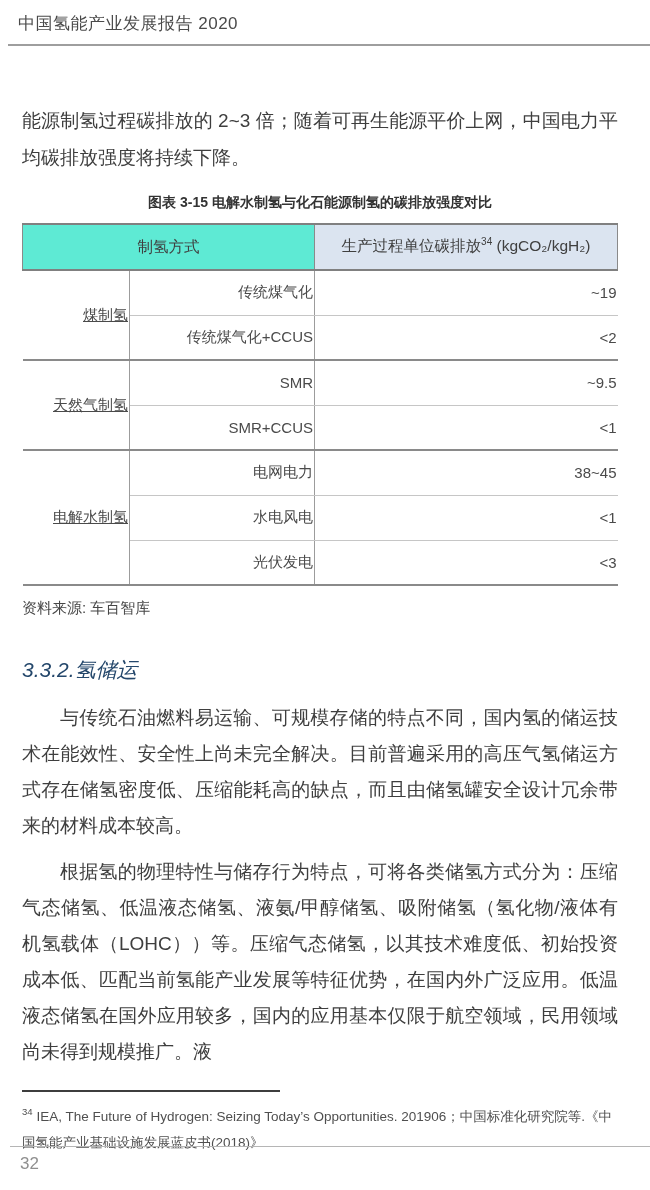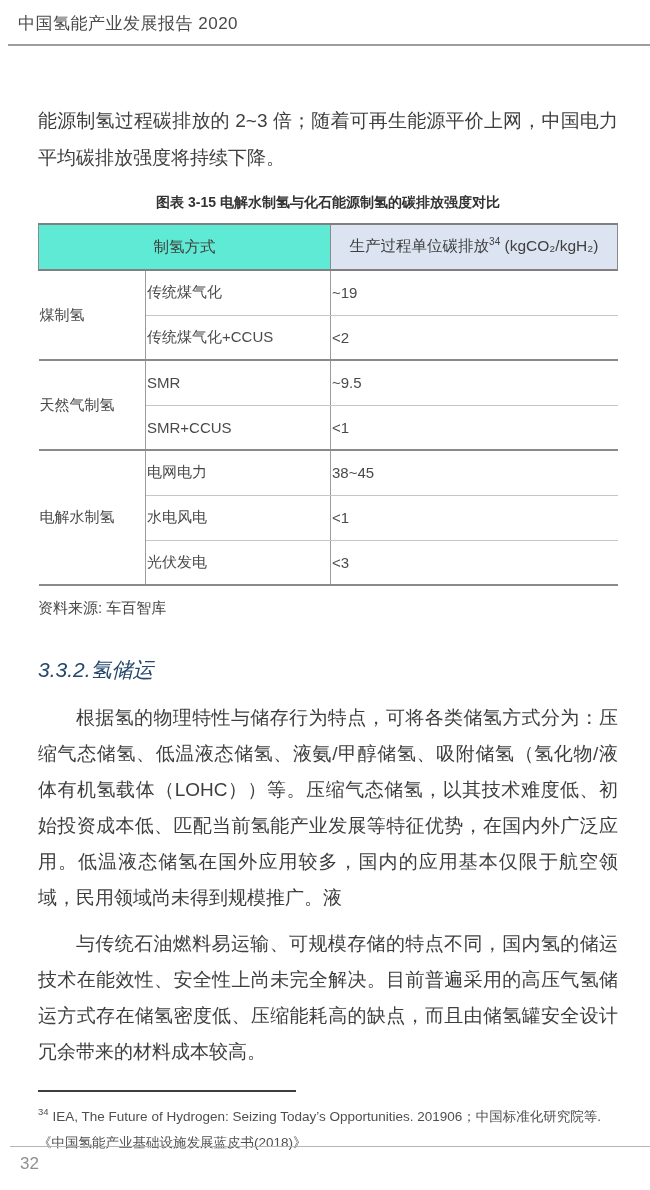--- a/index.html
+++ b/index.html
@@ -3,37 +3,37 @@
 <meta charset="utf-8">
 <style>
   * { box-sizing: border-box; }
   html,body { margin:0; padding:0; background:#ffffff; }
   .page {
     position:relative; width:650px; height:1190px; background:#ffffff;
     font-family:"Liberation Sans","DejaVu Sans",sans-serif; overflow:hidden;
   }
   .doc-header { padding:12px 0 0 18px; font-size:17px; color:#4a4a4a; letter-spacing:0.5px; }
   .doc-header-rule { margin:9px 0 0 8px; border-bottom:2px solid #9e9e9e; }
-  .content { padding:0 32px 0 38px; }
+  .content { padding:0 32px 0 22px; }
   .intro { margin:56px 0 0 0; font-size:19px; line-height:37px; color:#3e3e3e; text-align:justify; }
   .caption { margin:18px 0 0 0; text-align:center; font-size:14px; font-weight:bold; color:#333333; }
   table.data { width:100%; border-collapse:collapse; margin-top:11px; table-layout:fixed; }
   table.data th {
     height:46px; font-size:15.5px; font-weight:normal; color:#3f3f3f; text-align:center;
     border-top:2px solid #808080; border-bottom:2px solid #808080;
   }
   th.th-method { border-left:1px solid #8a8a8a; border-right:1px solid #8a8a8a; }
   th.th-value { border-right:1px solid #8a8a8a; }
   table.data sup { font-size:10px; }
-  table.data td { height:45px; text-align:left; vertical-align:middle; font-size:15px; color:#4a4a4a; }
+  table.data td { height:45px; text-align:right; vertical-align:middle; font-size:15px; color:#4a4a4a; }
   td.cat { border-right:1px solid #9c9c9c; }
   td.method { border-right:1px solid #9c9c9c; }
   tr.row-sep td.method, tr.row-sep td.value { border-bottom:1px solid #c6c6c6; }
   tr.group-end td { border-bottom:2px solid #8a8a8a; }
-  td.cat { border-bottom:2px solid #8a8a8a; }
+  td.cat { border-bottom:2px solid #8a8a8a;text-decoration:underline; }
   .source { margin:13px 0 0 0; font-size:15px; color:#474747; }
   .section-heading { margin:38px 0 0 0; font-size:21px; font-weight:400; color:#24476b;font-style:italic; }
   .para { margin:16px 0 0 0; font-size:19px; line-height:36px; color:#3e3e3e; text-align:justify; text-indent:2em; }
   .para + .para { margin-top:10px; }
   .footnote-rule { margin-top:20px; width:258px; border-bottom:2px solid #3d3d3d; }
   .footnote { margin:7px 0 0 0; font-size:13.5px; line-height:26px; color:#4f4f4f; }
   .footnote sup { font-size:9.5px; margin-right:4px; }
   .doc-footer { position:absolute; left:0; right:0; bottom:0; height:44px; }
   .doc-footer-rule { margin-left:10px; border-bottom:1px solid #b5b5b5; }
   .page-number { margin:7px 0 0 20px; font-size:17px; color:#8f8f8f; }
@@ -100,22 +100,22 @@
           <td class="method">光伏发电</td>
           <td class="value">&lt;3</td>
         </tr>
       </tbody>
     </table>
 
     <div class="source">资料来源: 车百智库</div>
 
     <h3 class="section-heading">3.3.2.氢储运</h3>
 
+    <p class="para">与传统石油燃料易运输、可规模存储的特点不同，国内氢的储运技术在能效性、安全性上尚未完全解决。目前普遍采用的高压气氢储运方式存在储氢密度低、压缩能耗高的缺点，而且由储氢罐安全设计冗余带来的材料成本较高。</p>
     <p class="para">根据氢的物理特性与储存行为特点，可将各类储氢方式分为：压缩气态储氢、低温液态储氢、液氨/甲醇储氢、吸附储氢（氢化物/液体有机氢载体（LOHC））等。压缩气态储氢，以其技术难度低、初始投资成本低、匹配当前氢能产业发展等特征优势，在国内外广泛应用。低温液态储氢在国外应用较多，国内的应用基本仅限于航空领域，民用领域尚未得到规模推广。液</p>
-    <p class="para">与传统石油燃料易运输、可规模存储的特点不同，国内氢的储运技术在能效性、安全性上尚未完全解决。目前普遍采用的高压气氢储运方式存在储氢密度低、压缩能耗高的缺点，而且由储氢罐安全设计冗余带来的材料成本较高。</p>
 
     <div class="footnote-rule"></div>
     <p class="footnote"><sup>34</sup><span>IEA, The Future of Hydrogen: Seizing Today’s Opportunities. 201906；中国标准化研究院等.《中国氢能产业基础设施发展蓝皮书(2018)》</span></p>
 
   </div>
 
   <div class="doc-footer">
     <div class="doc-footer-rule"></div>
     <div class="page-number">32</div>
   </div>

